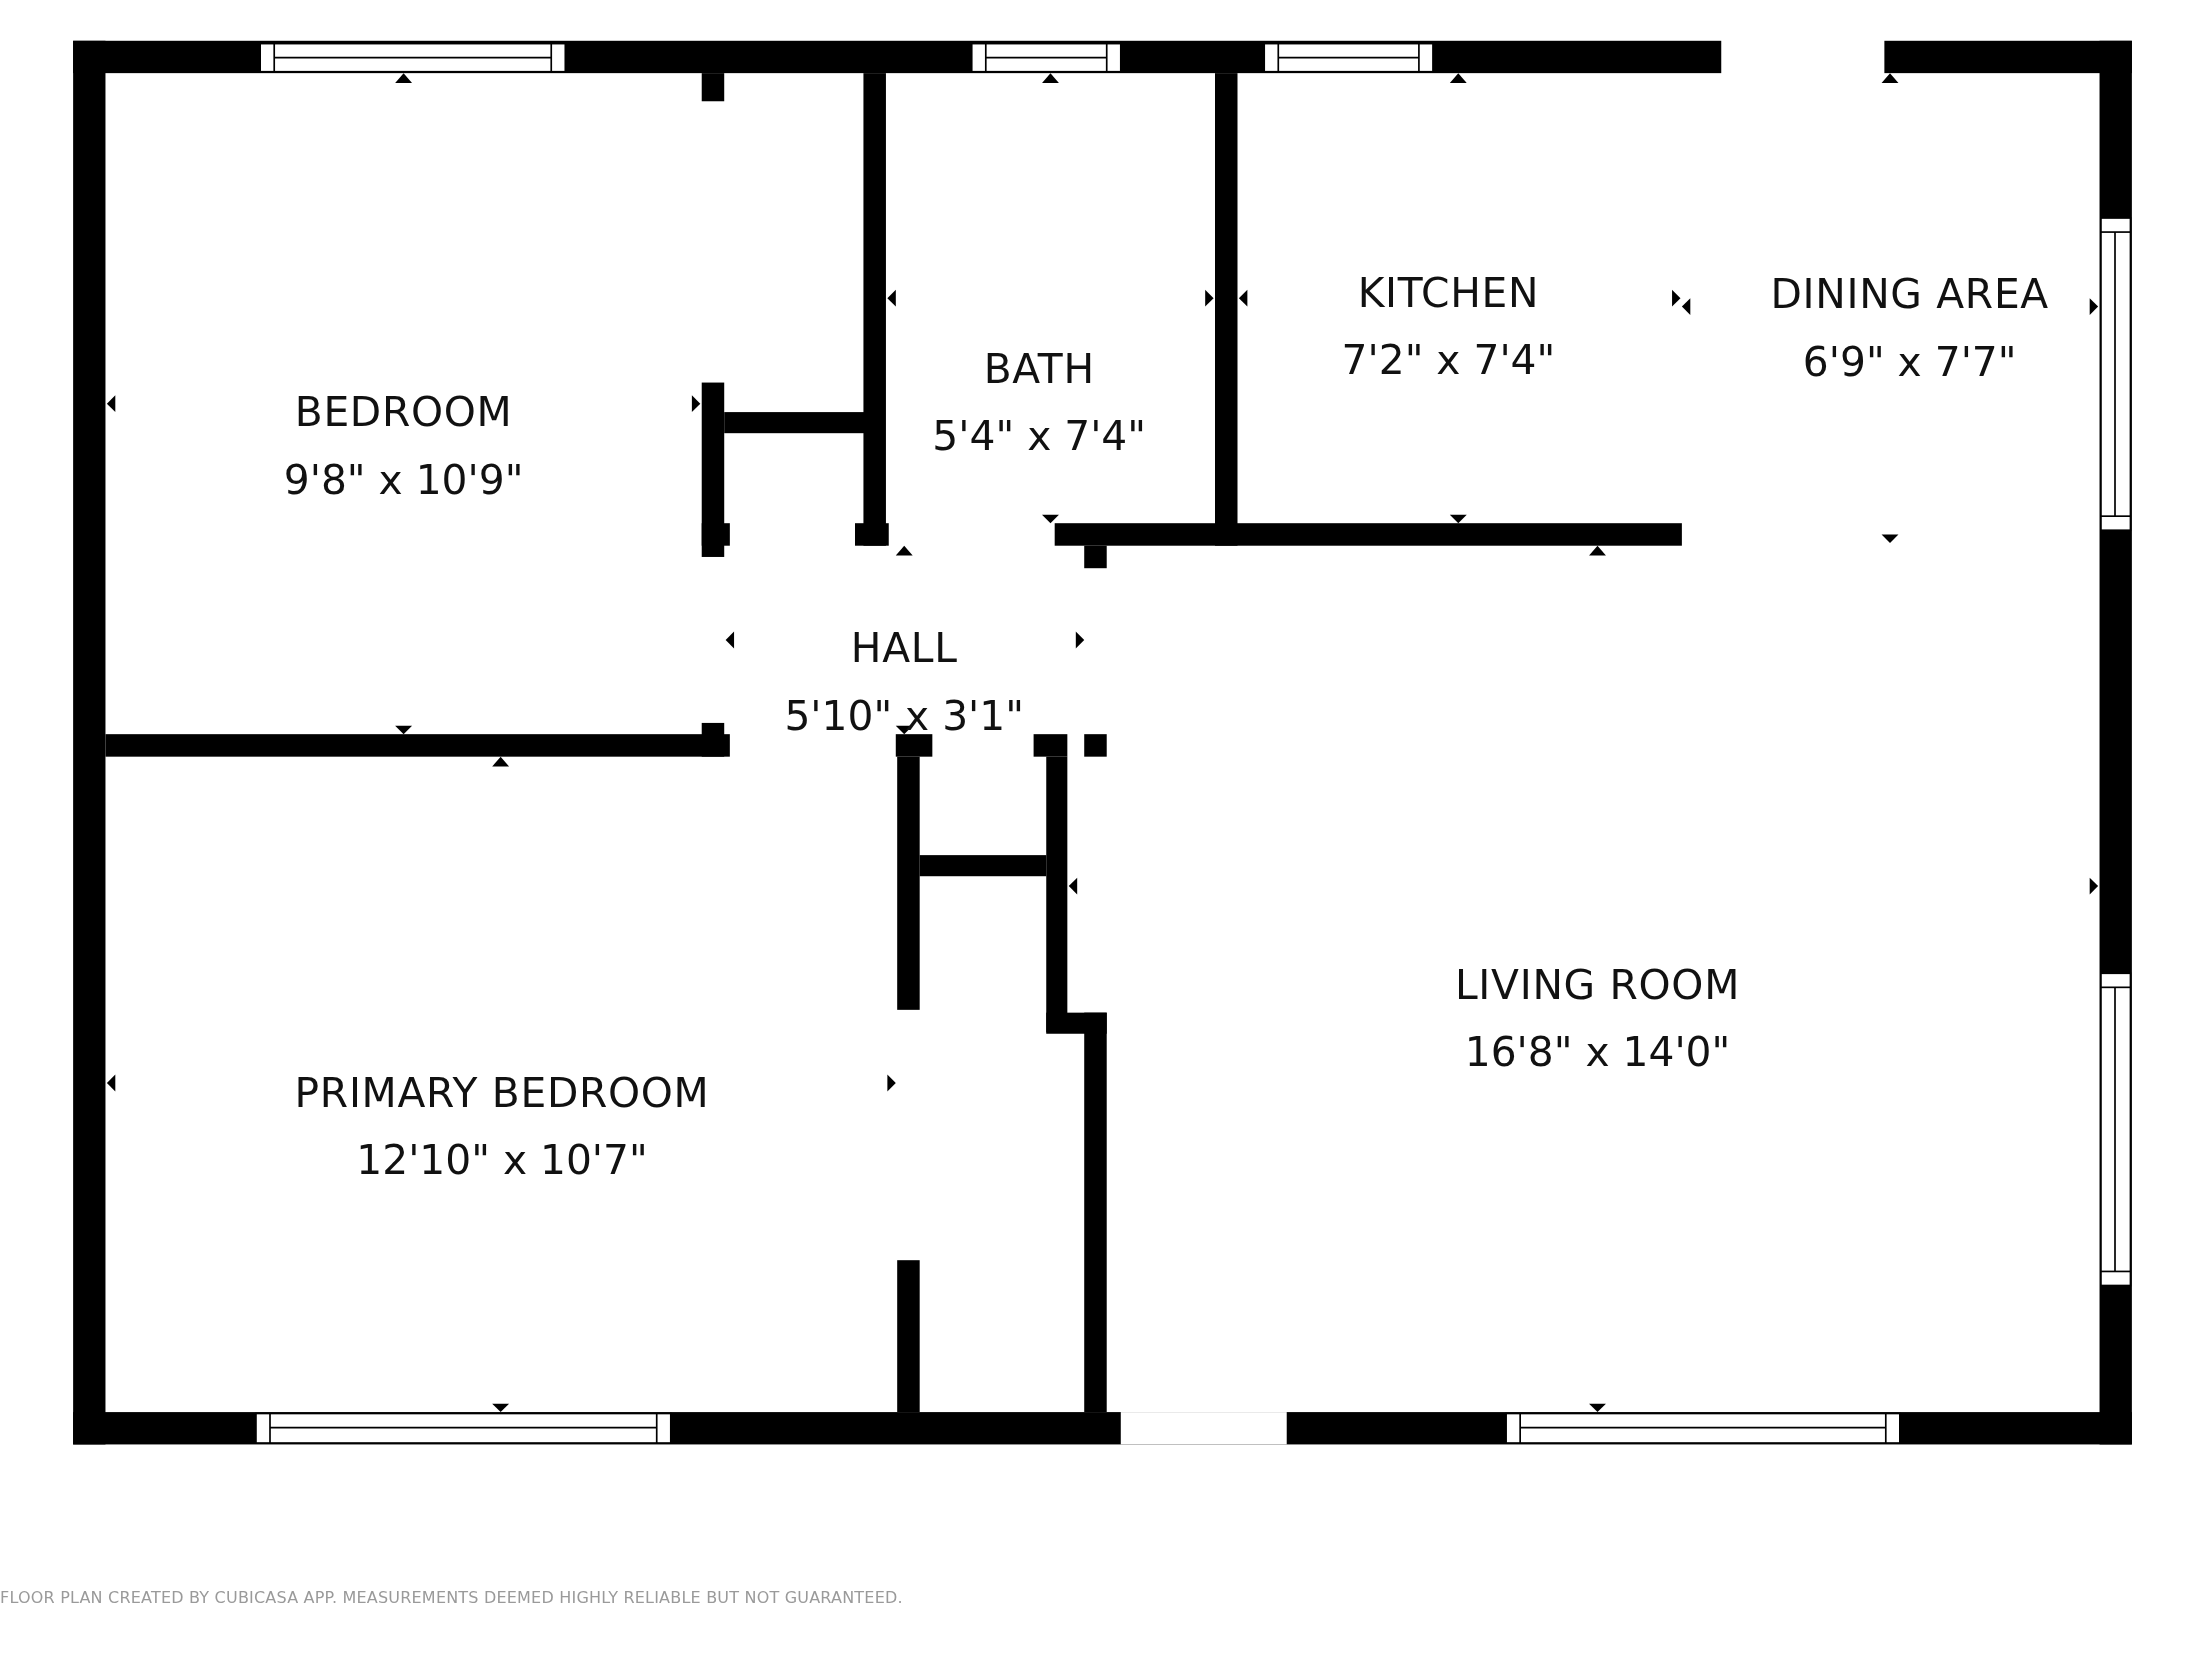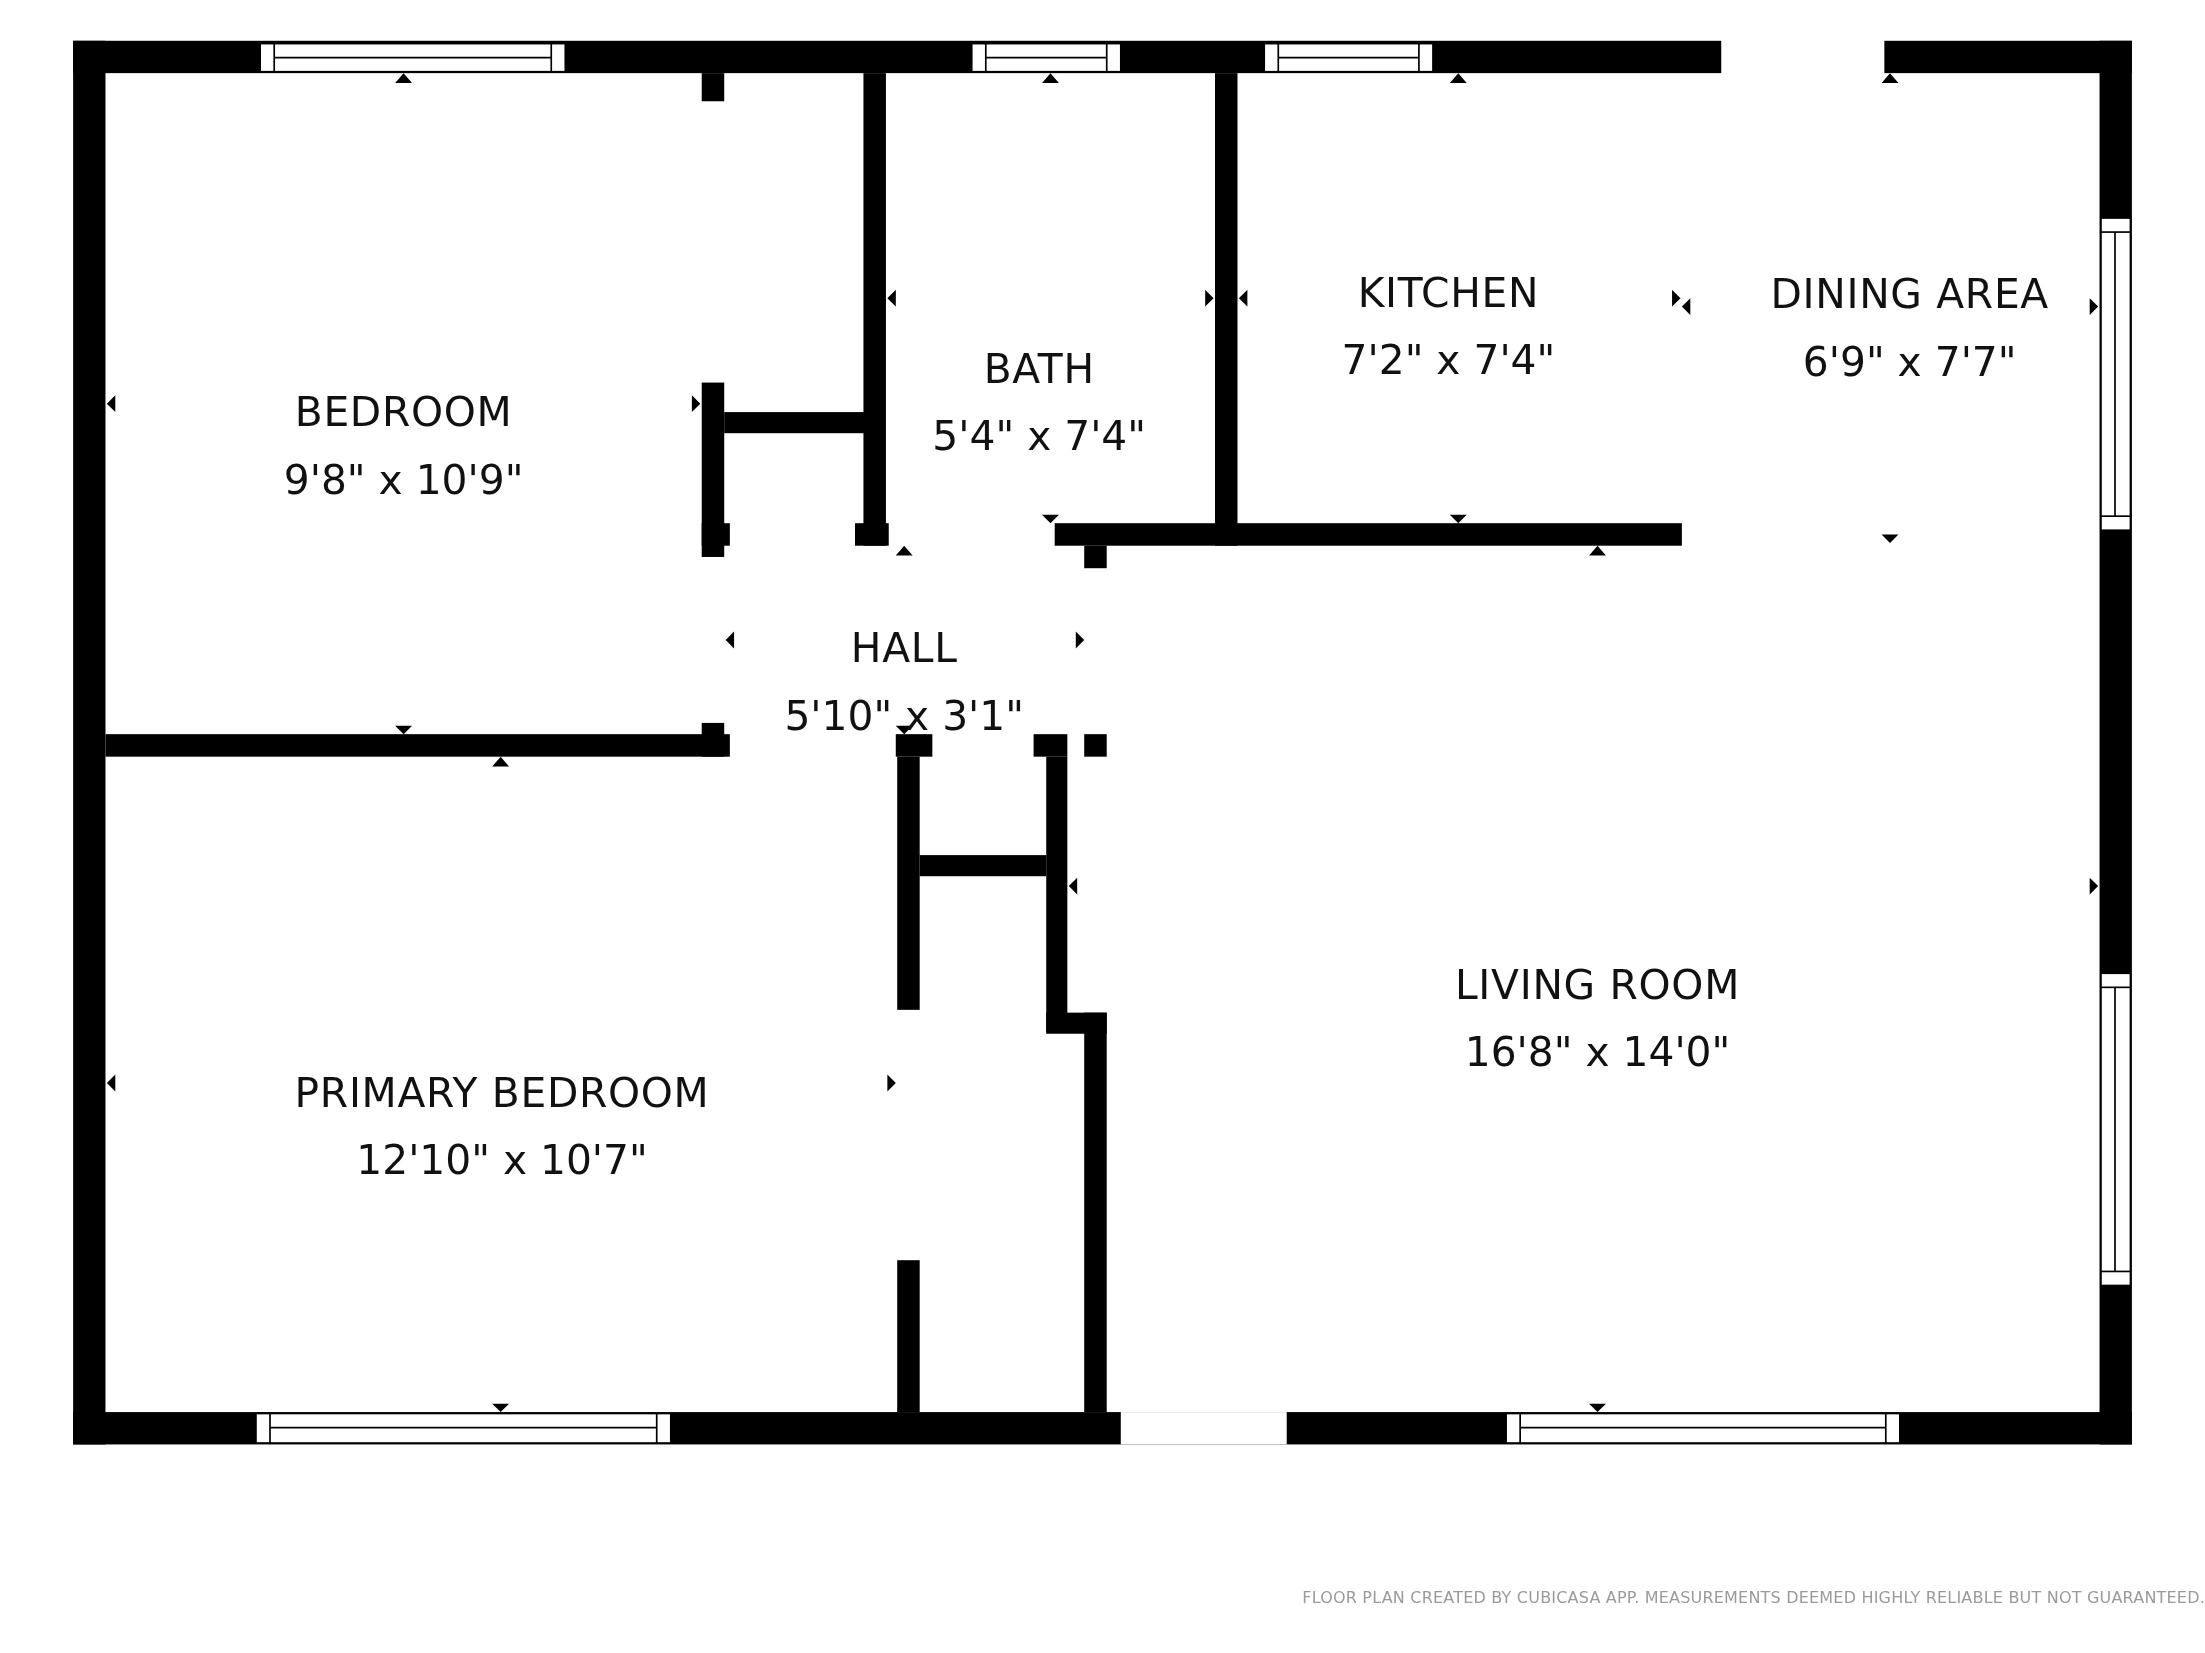--- a/index.html
+++ b/index.html
@@ -12,21 +12,21 @@
   .marker { fill: #000000; }
   .room-name, .room-dim {
     font-family: "DejaVu Sans", "Liberation Sans", sans-serif;
     fill: #111111;
     text-anchor: middle;
   }
   .room-name { font-size: 29px; letter-spacing: 0.5px; }
   .room-dim { font-size: 29px; }
   .footer {
     position: absolute; left: 0; width: 2205px; top: 1588px;
-    text-align: right;
+    text-align: left;
     font-family: "DejaVu Sans", "Liberation Sans", sans-serif;
     font-size: 16px; color: #9a9a9a; letter-spacing: 0.2px;
   }
 </style>
 </head>
 <body>
 
 <svg id="plan" viewBox="0 0 1568 1176" preserveAspectRatio="none" xmlns="http://www.w3.org/2000/svg">
 
   <g>

